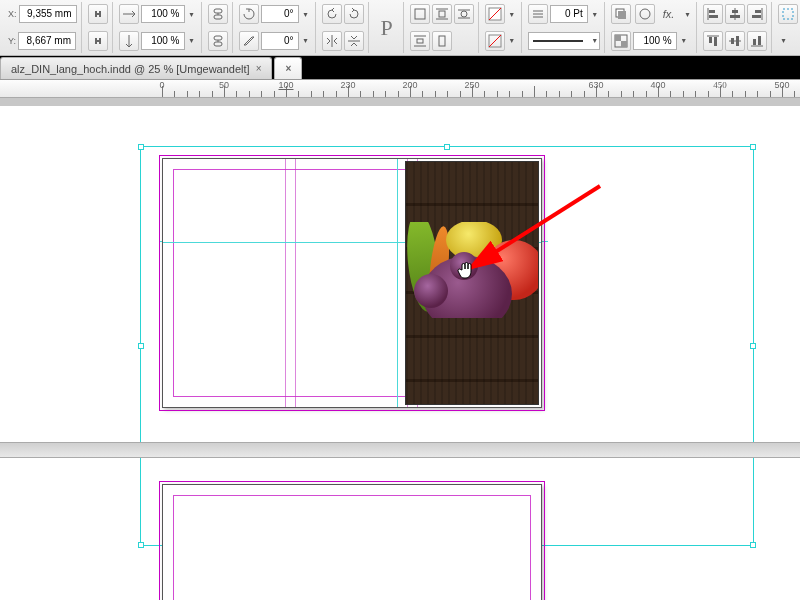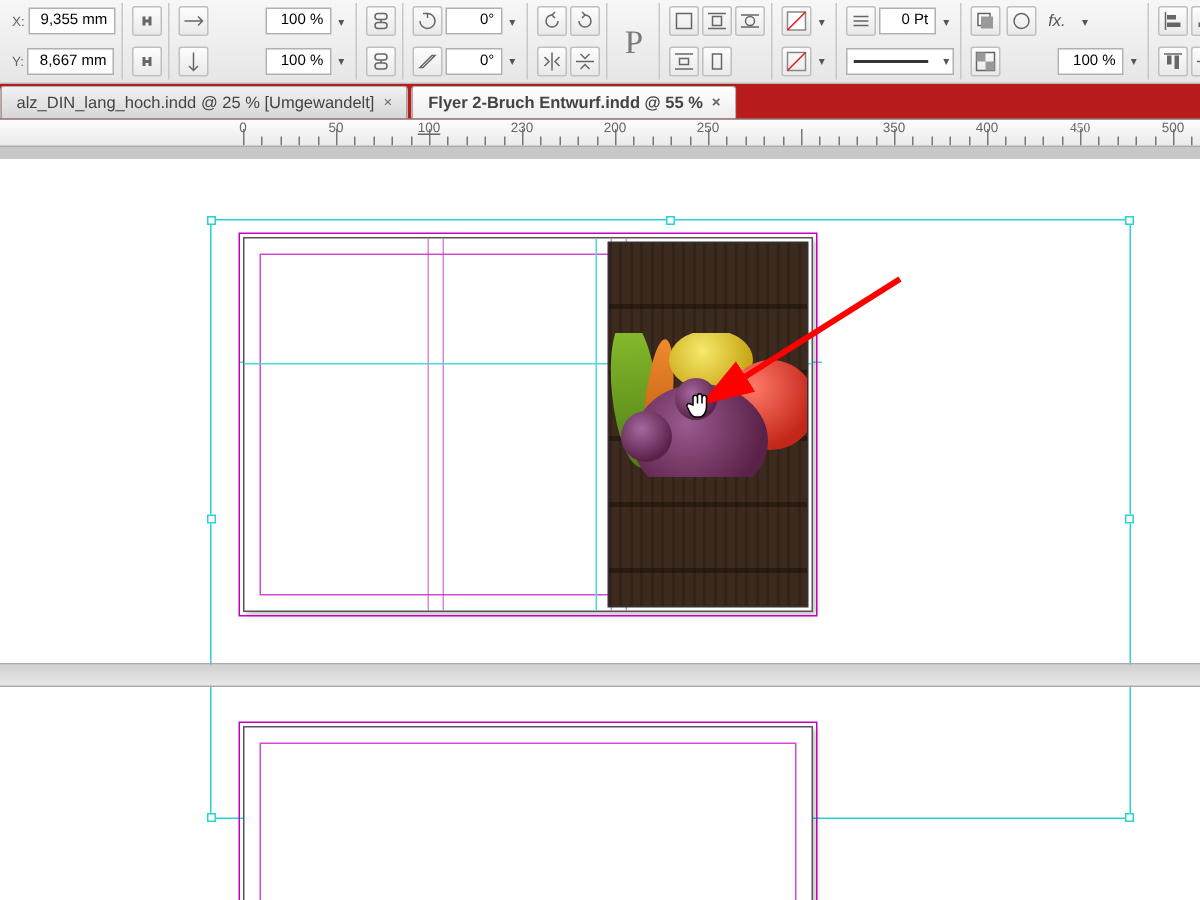--- a/index.html
+++ b/index.html
@@ -3,31 +3,31 @@
 <meta charset="utf-8">
 <style>
 * { margin:0; padding:0; box-sizing:border-box; font-family:"Segoe UI",Tahoma,sans-serif; font-size:11px; }
 body { background:#fff; width:800px; height:600px; overflow:hidden; position:relative; }
 
 
 .toolbar { background:linear-gradient(#f7f7f7,#e6e6e6); border-bottom:1px solid #b5b5b5; height:56px; display:flex; align-items:stretch; padding:2px 4px; gap:2px; }
 .tb-col { display:flex; flex-direction:column; justify-content:space-around; border-right:1px solid #c8c8c8; padding:0 4px; gap:2px; }
 .tb-row { display:flex; align-items:center; gap:2px; height:22px; }
 .tb-input { width:58px; height:18px; line-height:18px; padding:0 4px; border:1px solid #b0b0b0; background:#fff; text-align:right; font-size:10px; }
-.tb-input.short { width:44px;margin-left:36px; }
+.tb-input.short { width:44px; }
 .tb-input.tiny { width:38px; }
 .tb-btn { width:20px; height:20px; border:1px solid #c0c0c0; background:linear-gradient(#fdfdfd,#e9e9e9); border-radius:2px; display:flex; align-items:center; justify-content:center; color:#444; font-size:10px; cursor:pointer; }
 .tb-btn svg { width:14px; height:14px; }
 .caret { width:10px; height:18px; display:flex; align-items:center; justify-content:center; color:#555; font-size:8px; cursor:pointer; }
 .bigP { font-family:"Times New Roman",serif; font-size:22px; color:#7a7a7a; padding:0 6px; }
 .dropdown { height:18px; border:1px solid #b0b0b0; background:#fff; display:flex; align-items:center; padding:0 14px 0 4px; position:relative; font-size:10px; }
 .dropdown::after { content:"▾"; position:absolute; right:2px; font-size:8px; color:#555; }
 
 
-.tabstrip { background:#b91c1c; height:24px; display:flex; align-items:flex-end; border-bottom:1px solid #9a9a9a; padding-left:0; }
+.tabstrip { background:#000000; height:24px; display:flex; align-items:flex-end; border-bottom:1px solid #9a9a9a; padding-left:0; }
 .tab { height:22px; line-height:22px; padding:0 10px; border:1px solid #b0b0b0; border-bottom:none; background:linear-gradient(#f2f2f2,#d6d6d6); color:#444; display:flex; align-items:center; gap:6px; border-radius:3px 3px 0 0; margin-right:2px; cursor:pointer; max-width:300px; overflow:hidden; white-space:nowrap; }
 .tab.active { background:linear-gradient(#fff,#ededed); font-weight:bold; }
 .tab .x { font-size:10px; color:#666; }
 
 
 .ruler { background:linear-gradient(#fdfdfd,#eaeaea); height:18px; border-bottom:1px solid #aaa; position:relative; overflow:hidden; }
 .ruler .tick { position:absolute; bottom:0; width:1px; height:6px; background:#777; }
 .ruler .tick.major { height:11px; }
 .ruler .lbltxt { position:absolute; top:0; font-size:9px; color:#666; transform:translateX(-50%); }
 
@@ -356,21 +356,20 @@
   </div>
 
 </div>
 
 <div class="tabstrip">
   <div class="tab">
     <span>alz_DIN_lang_hoch.indd @ 25 % [Umgewandelt]</span>
     <span class="x">×</span>
   </div>
   <div class="tab active">
-    <span>Flyer 2-Bruch Entwurf.indd @ 55 %</span>
     <span class="x">×</span>
   </div>
 </div>
 
 <div class="ruler" id="ruler">
     <div class="tick major" style="left: 162px;"></div>
     <div class="lbltxt" style="left: 162px;">0</div>
     <div class="tick" style="left: 174.4px;"></div>
     <div class="tick" style="left: 186.8px;"></div>
     <div class="tick" style="left: 199.2px;"></div>
@@ -405,21 +404,21 @@
     <div class="tick" style="left: 496.8px;"></div>
     <div class="tick" style="left: 509.2px;"></div>
     <div class="tick" style="left: 521.6px;"></div>
     <div class="tick major" style="left: 534px;"></div>
     <div class="lbltxt" style="left: 534px; margin-top: 19px;">300</div>
     <div class="tick" style="left: 546.4px;"></div>
     <div class="tick" style="left: 558.8px;"></div>
     <div class="tick" style="left: 571.2px;"></div>
     <div class="tick" style="left: 583.6px;"></div>
     <div class="tick major" style="left: 596px;"></div>
-    <div class="lbltxt" style="left: 596px;">350</div>
+    <div class="lbltxt" style="left: 596px;">630</div>
     <div class="tick" style="left: 608.4px;"></div>
     <div class="tick" style="left: 620.8px;"></div>
     <div class="tick" style="left: 633.2px;"></div>
     <div class="tick" style="left: 645.6px;"></div>
     <div class="tick major" style="left: 658px;"></div>
     <div class="lbltxt" style="left: 658px;">400</div>
     <div class="tick" style="left: 670.4px;"></div>
     <div class="tick" style="left: 682.8px;"></div>
     <div class="tick" style="left: 695.2px;"></div>
     <div class="tick" style="left: 707.6px;"></div>

